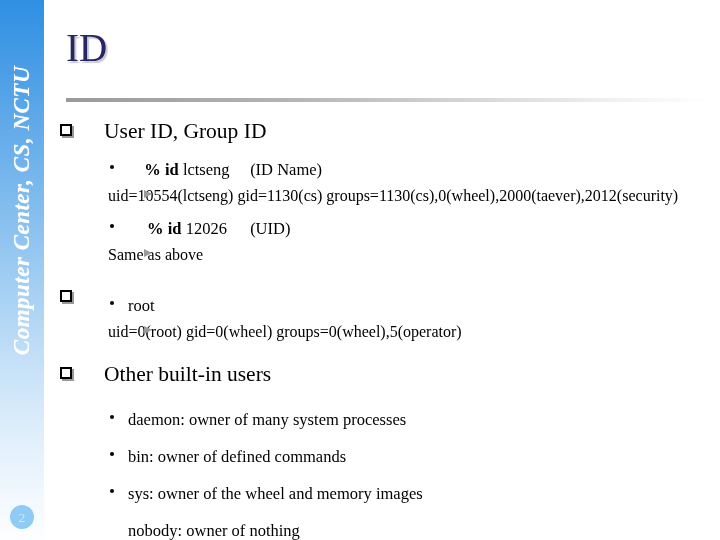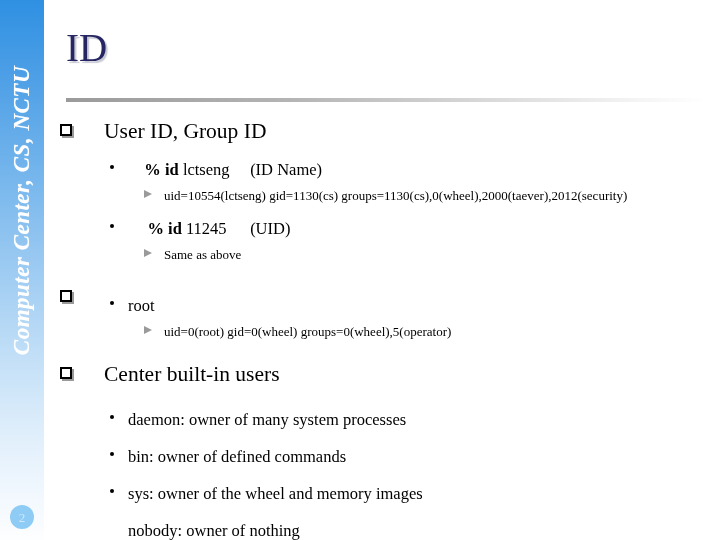--- a/index.html
+++ b/index.html
@@ -146,23 +146,23 @@
   }
   .lv2 .cmd { font-weight: bold; }
   .lv2 .col2 {
     display: inline-block;
     min-width: 118px;
     text-align: center;
   }
 
   .lv3 {
     position: relative;
-    padding-left: 120px;
+    padding-left: 64px;
     margin: 0;
-    font-size: 13px;
+    font-size: 16px;
     line-height: 22px;
     color: #000000;
   }
   .lv3 .arrow {
     position: absolute;
     left: 100px;
     top: 5px;
     width: 0;
     height: 0;
     border-top: 4.5px solid transparent;
@@ -206,21 +206,21 @@
 
     <div class="lv3">
       <span class="arrow"></span>
       <span>uid=10554(lctseng) gid=1130(cs) groups=1130(cs),0(wheel),2000(taever),2012(security)</span>
     </div>
 
     <div class="gap-sm"></div>
 
     <div class="lv2 wide">
       <span class="dot"></span>
-      <span class="col2"><span class="cmd">%</span> <span class="cmd">id</span> <span>11245</span></span>
+      <span class="col2"><span class="cmd">%</span> <span class="cmd">id</span> <span>12026</span></span>
       <span>(UID)</span>
     </div>
 
     <div class="lv3">
       <span class="arrow"></span>
       <span>Same as above</span>
     </div>
 
     <div class="gap-lg"></div>
 
@@ -237,21 +237,21 @@
 
     <div class="lv3">
       <span class="arrow"></span>
       <span>uid=0(root) gid=0(wheel) groups=0(wheel),5(operator)</span>
     </div>
 
     <div class="gap-lg"></div>
 
     <div class="lv1">
       <span class="sq"></span>
-      <span>Center built-in users</span>
+      <span>Other built-in users</span>
     </div>
 
     <div class="gap-md"></div>
 
     <div class="lv2 wide">
       <span class="dot"></span>
       <span>daemon: owner of many system processes</span>
     </div>
     <div class="gap-sm"></div>
     <div class="lv2 wide">

